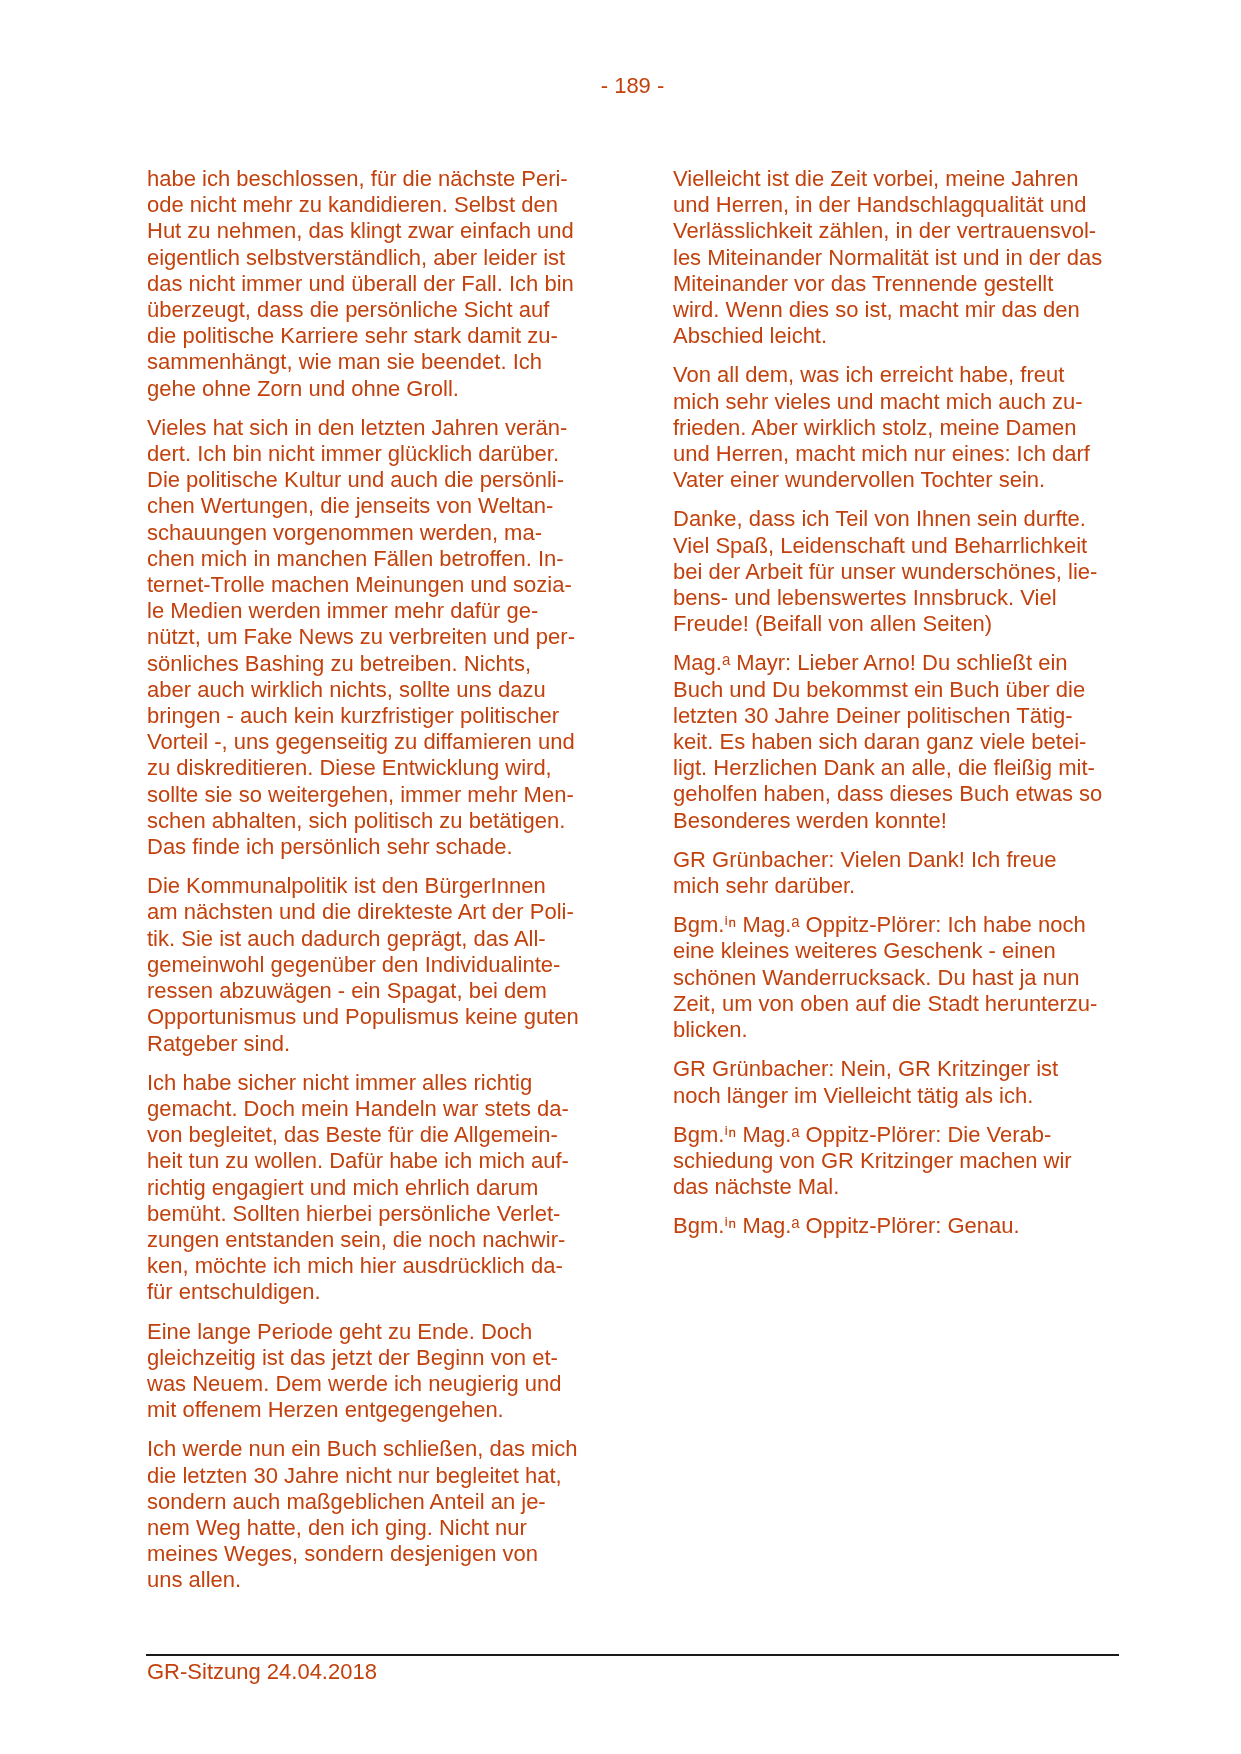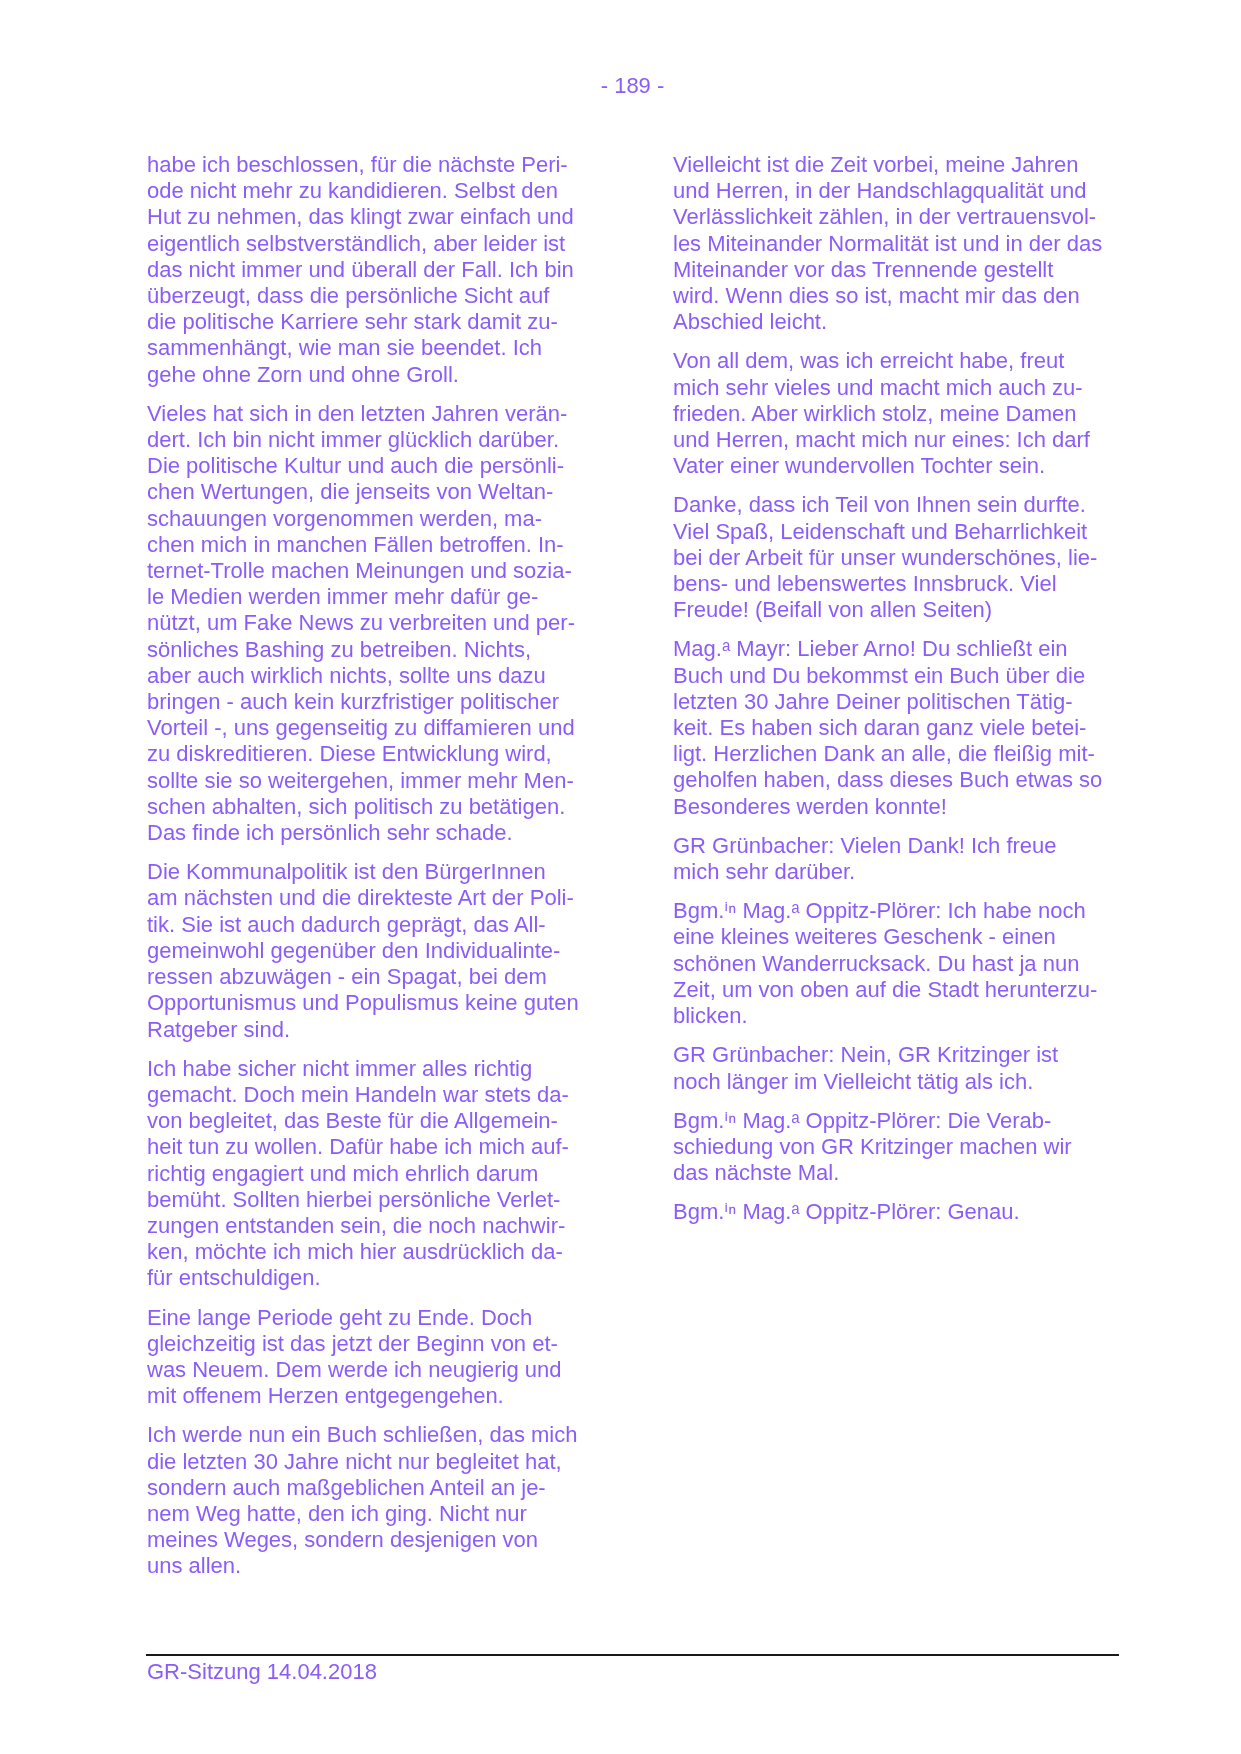--- a/index.html
+++ b/index.html
@@ -7,35 +7,35 @@
     margin: 0;
     padding: 0;
     background: #ffffff;
   }
   .page {
     position: relative;
     width: 1241px;
     height: 1754px;
     background: #ffffff;
     font-family: "Liberation Sans", "DejaVu Sans", sans-serif;
-    color: #8b5cf6;
+    color: #c2410c;
     overflow: hidden;
   }
   .page-number {
     position: absolute;
     top: 73px;
     left: 147px;
     width: 971px;
     text-align: center;
     font-size: 22px;
     line-height: 26px;
   }
   .columns {
     position: absolute;
-    top: 152px;
+    top: 166px;
     left: 147px;
     display: flex;
     gap: 81px;
   }
   .column {
     width: 445px;
   }
   .column p {
     margin: 0 0 13px 0;
     font-size: 22px;
@@ -159,15 +159,15 @@
 noch länger im Vielleicht tätig als ich.</p>
       <p>Bgm.ⁱⁿ Mag.ᵃ Oppitz-Plörer: Die Verab-
 schiedung von GR Kritzinger machen wir
 das nächste Mal.</p>
       <p>Bgm.ⁱⁿ Mag.ᵃ Oppitz-Plörer: Genau.</p>
     </div>
 
   </div>
 
   <div class="footer-rule"></div>
-  <div class="footer-text">GR-Sitzung 14.04.2018</div>
+  <div class="footer-text">GR-Sitzung 24.04.2018</div>
 
 </div>
 
 </body></html>

